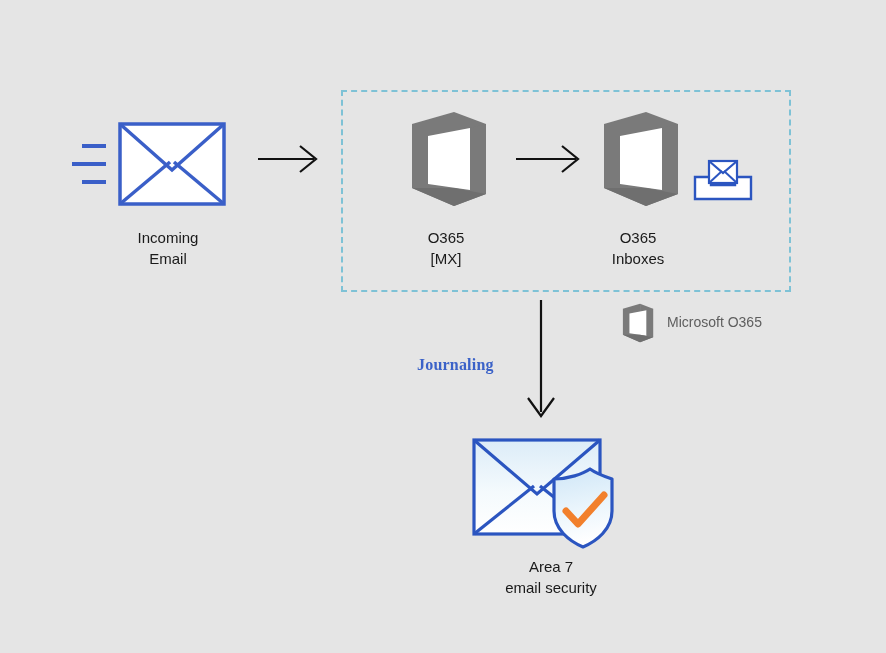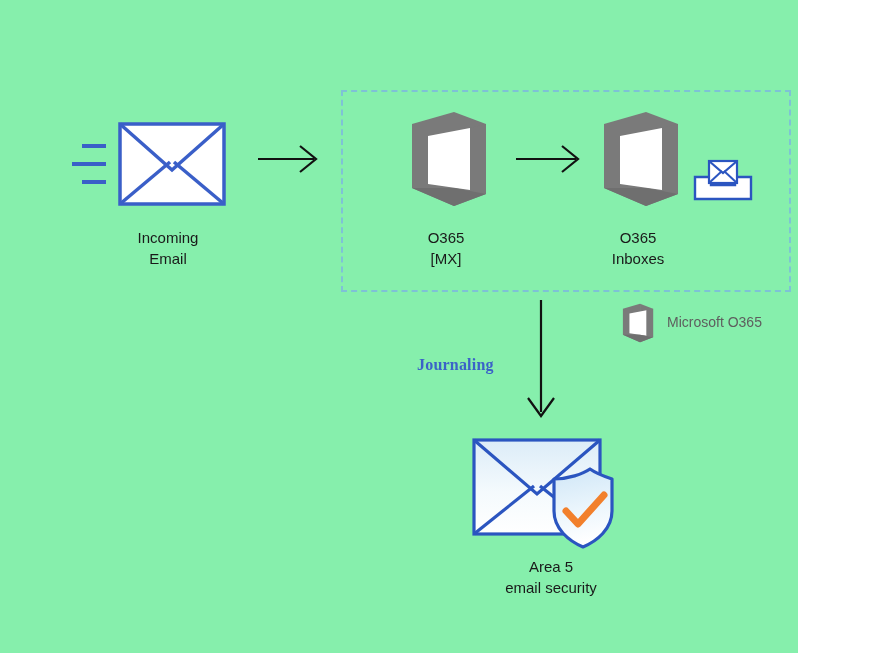--- a/index.html
+++ b/index.html
@@ -5,23 +5,23 @@
   html, body {
     margin: 0;
     padding: 0;
     background: #ffffff;
   }
   body {
     font-family: "Liberation Sans", sans-serif;
   }
   #canvas {
     position: relative;
-    width: 798px;
+    width: 886px;
     height: 653px;
-    background: #86efac;
+    background: #e5e5e5;
     overflow: hidden;
   }
   .node { position: absolute; }
   .caption {
     position: absolute;
     text-align: center;
     color: #1a1a1a;
     font-size: 15px;
     line-height: 21px;
     font-family: "Liberation Sans", sans-serif;
@@ -175,16 +175,16 @@
                C119 48 134 43 141 38
                C148 43 163 48 163 48
                L163 80
                C163 98 148 110 134 116
                C120 110 105 98 105 80
                Z" transform="translate(-19,-1)" fill="url(#shieldFill)" stroke="#2b55c0" stroke-width="3.2" stroke-linejoin="round"></path>
 
       <path d="M98 79 L110 92 L136 63" fill="none" stroke="#f2802c" stroke-width="7" stroke-linecap="round" stroke-linejoin="round"></path>
     </svg>
   </div>
-  <div class="caption" style="left:466px; top:556px; width:170px;">Area 5
+  <div class="caption" style="left:466px; top:556px; width:170px;">Area 7
 email security</div>
 
 </div>
 
 </body></html>

